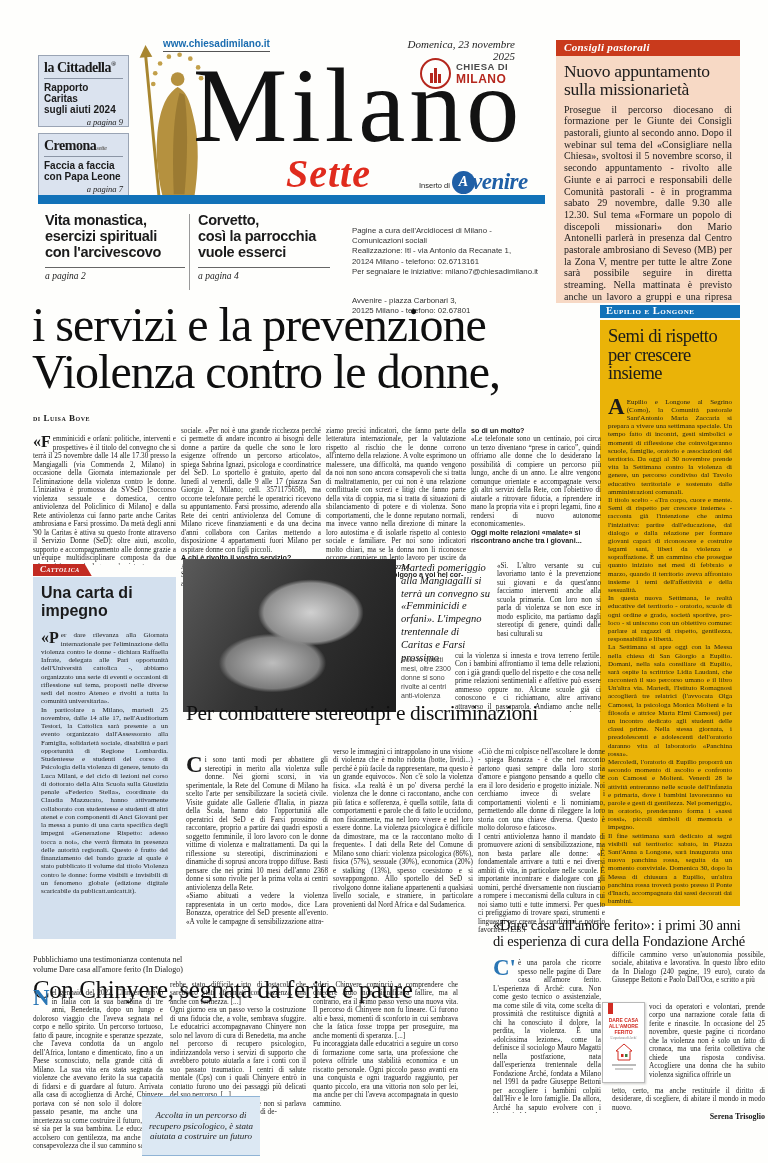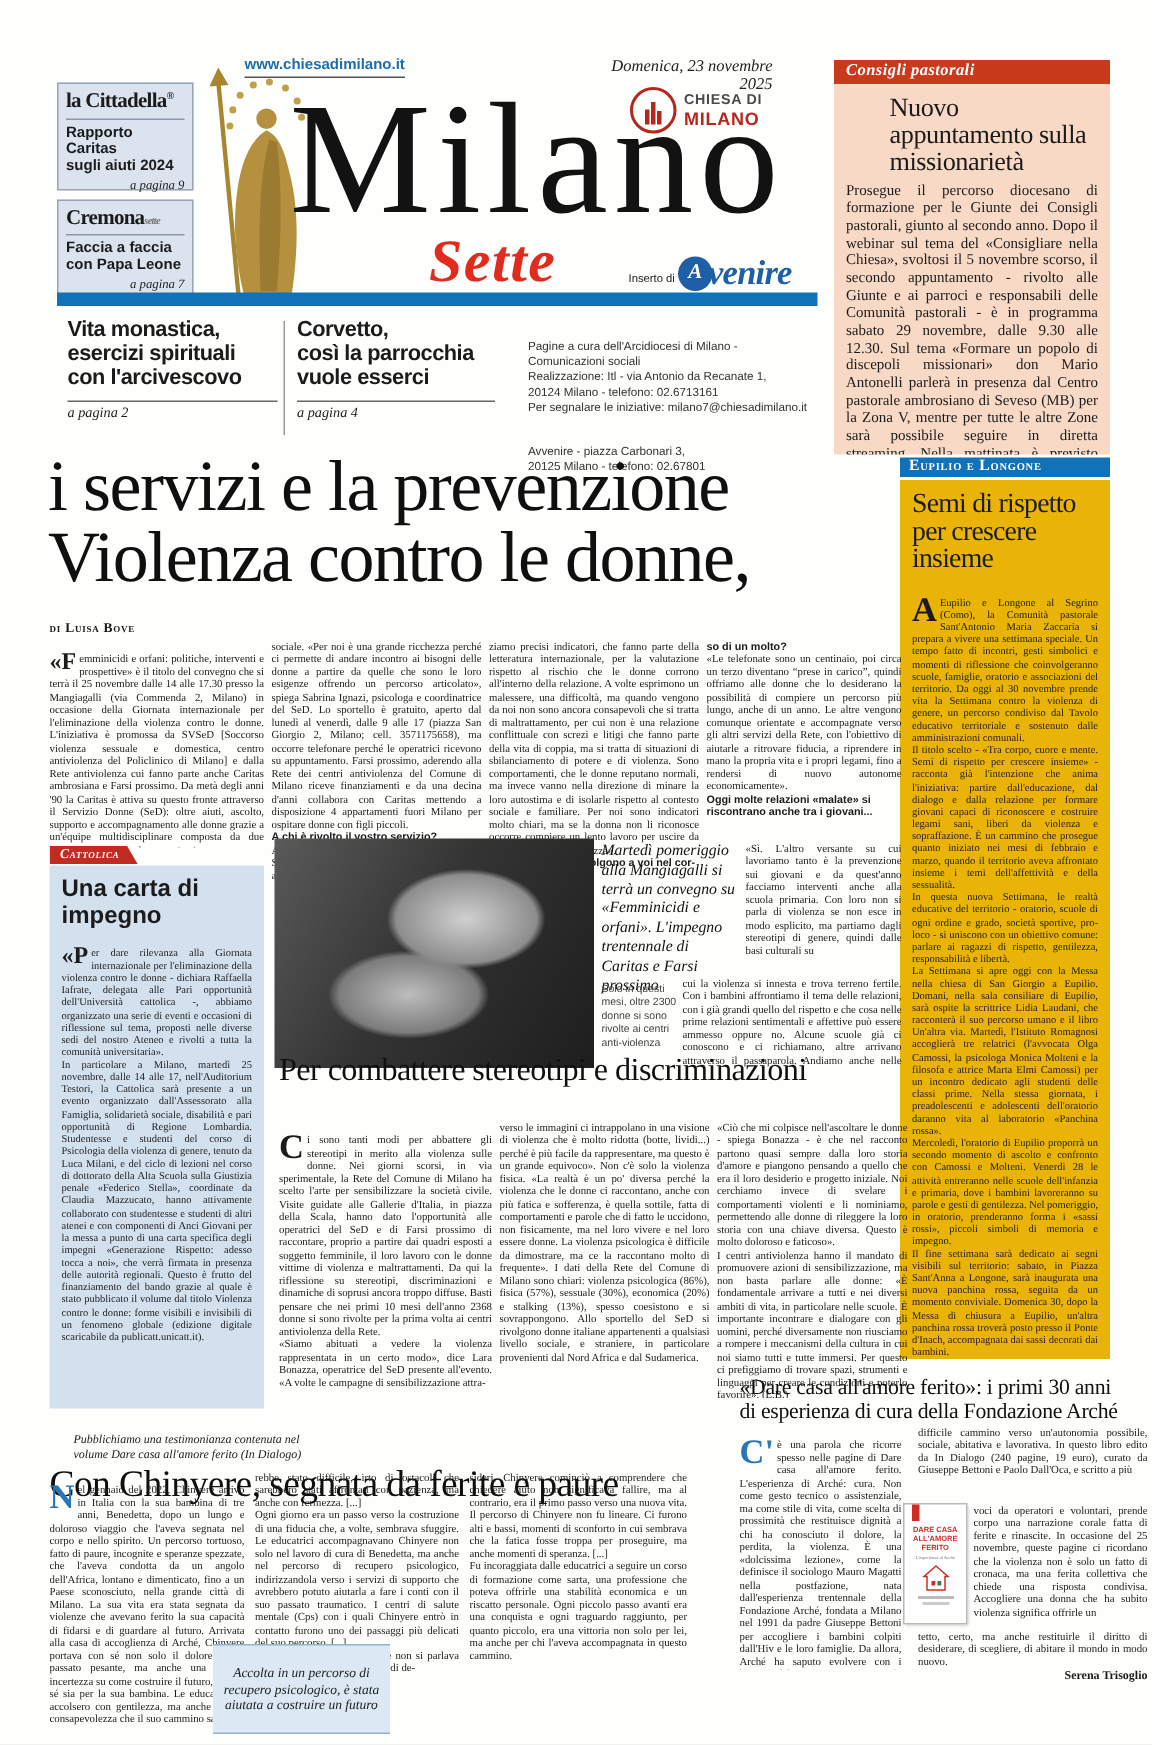--- a/index.html
+++ b/index.html
@@ -48,21 +48,21 @@
   .t1{left:45px;width:140px;}
   .t2{left:198px;width:132px;}
   .t-div{left:189px;top:214px;width:1px;height:76px;background:#999;}
   .contacts{left:352px;top:216px;width:195px;font-family:"Liberation Sans",sans-serif;font-size:7.8px;
             line-height:1.3;color:#333;white-space:pre-line;}
   .contacts .b2{margin-top:9px;}
   
   .consigli{left:556px;top:40px;width:184px;height:263px;background:#f7d9c5;overflow:hidden;}
   .consigli-label{background:#c93a1c;color:#fff;font-style:italic;font-weight:bold;font-size:11px;
                   padding:1px 8px 3px;letter-spacing:0.3px;}
-  .consigli-title{font-size:17.5px;line-height:1.02;padding:7px 8px 4px;letter-spacing:-0.3px;margin-left:29px;}
+  .consigli-title{font-size:17.5px;line-height:1.02;padding:7px 8px 4px;letter-spacing:-0.3px;}
   .consigli-body{padding:1px 8px;font-size:10px;line-height:1.17;text-align:justify;white-space:pre-line;}
   
   .headline{left:32px;top:301px;width:578px;font-size:48px;line-height:0.98;letter-spacing:-1px;color:#0f0f0f;}
   
   .eup-label{left:600px;top:305px;width:140px;background:#1272b8;color:#fff;font-variant:small-caps;
              font-weight:bold;font-size:10.5px;padding:0 6px 2px;box-sizing:border-box;letter-spacing:0.5px;}
   .eup-box{left:600px;top:320px;width:140px;height:586px;background:#eab308;box-sizing:border-box;
            padding:7px 8px;overflow:hidden;}
   .eup-title{font-size:18.5px;line-height:1.0;letter-spacing:-0.5px;margin-bottom:7px;}
   .eup-body{font-size:7px;line-height:1.17;text-align:justify;white-space:pre-line;}
@@ -90,21 +90,21 @@
            padding:7px 8px;overflow:hidden;}
   .cat-title{font-family:"Liberation Sans",sans-serif;font-weight:bold;font-size:16px;margin-bottom:3px;}
   .cat-body{font-size:7px;line-height:1.18;text-align:justify;white-space:pre-line;}
   
   .st-title{left:186px;top:701px;width:420px;font-size:21.5px;letter-spacing:-0.4px;color:#101010;}
   .st1{left:186px;top:748px;width:142px;height:184px;}
   .st2{left:333px;top:748px;width:140px;height:184px;}
   .st3{left:478px;top:748px;width:127px;height:184px;}
   
   .chi-title{left:33px;top:976px;width:460px;font-size:25px;letter-spacing:-0.4px;color:#0f0f0f;}
-  .chi-intro{left:49px;top:955px;width:152px;font-style:italic;font-size:8px;line-height:1.2;}
+  .chi-intro{left:33px;top:955px;width:152px;font-size:8px;line-height:1.2;}
   .chi1{left:33px;top:981px;width:130px;height:178px;}
   .chi2{left:170px;top:981px;width:136px;height:178px;}
   .chi3{left:313px;top:981px;width:145px;height:178px;}
   .pullquote{left:142px;top:1096px;width:118px;height:60px;background:#dce8f3;
              border-top:1.5px solid #8fb3d4;border-bottom:1.5px solid #8fb3d4;box-sizing:border-box;
              display:flex;align-items:center;justify-content:center;padding:3px 6px;
              font-style:italic;font-size:9px;line-height:1.22;text-align:center;}
   
   .ar-title{left:493px;top:917px;width:275px;font-size:14.5px;line-height:1.12;letter-spacing:-0.2px;color:#101010;}
   .ar1{left:493px;top:951px;width:108px;height:162px;}

